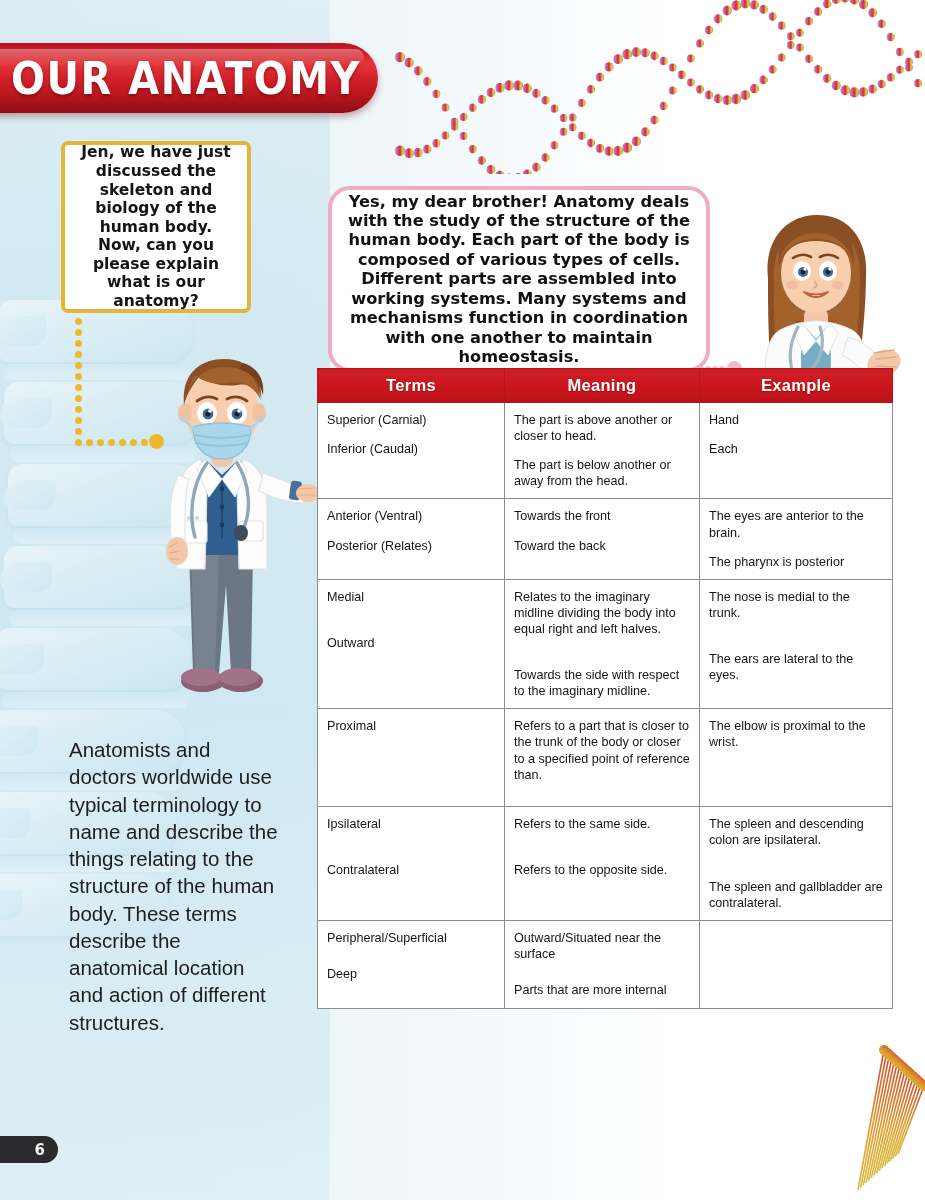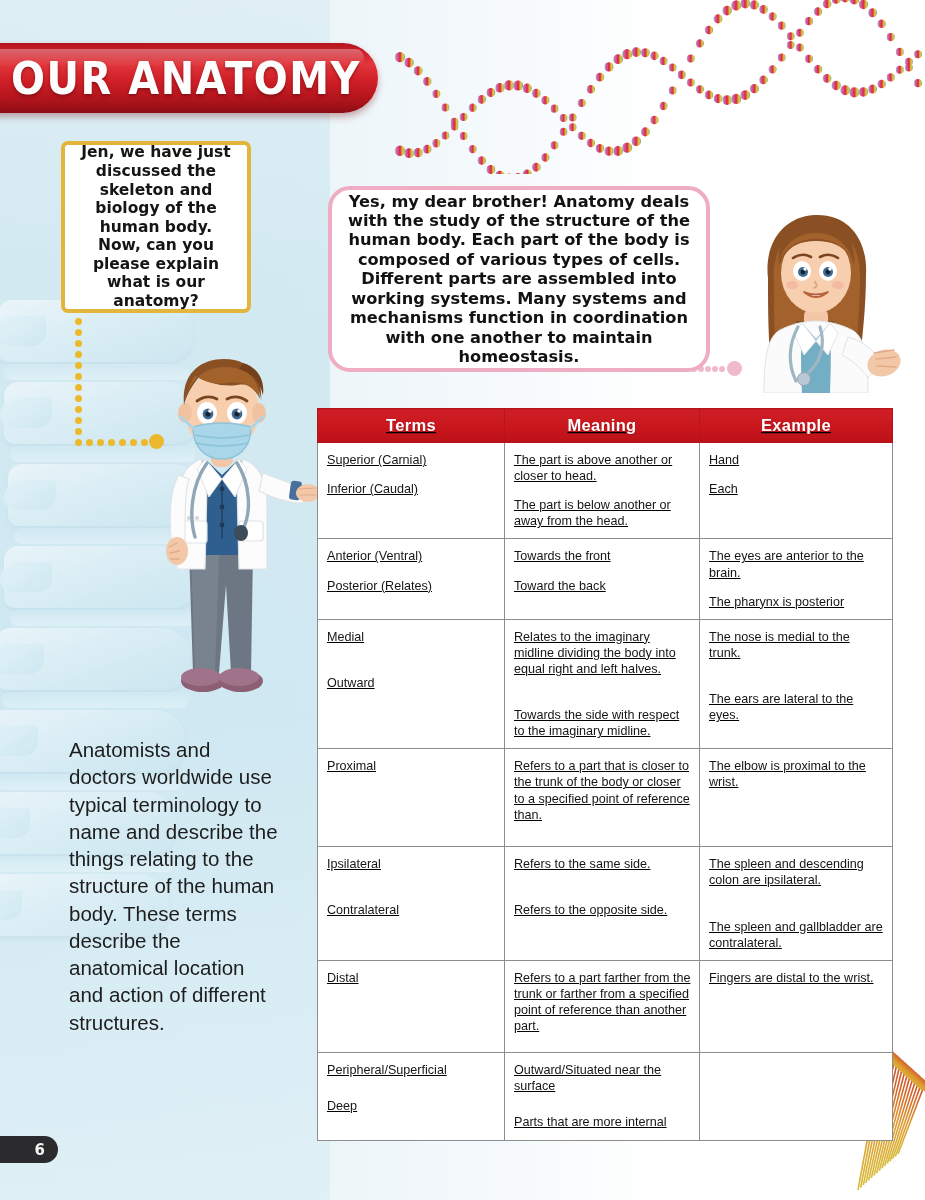--- a/index.html
+++ b/index.html
@@ -162,23 +162,22 @@
     font-size: 20.5px;
     line-height: 1.33;
     color: #1d1d1d;
     font-family: "Liberation Sans", sans-serif;
   }
 
   
   .table-wrap {
     position: absolute;
     left: 317px;
-    top: 408px;
+    top: 368px;
     width: 548px;
-    text-decoration: underline;
   }
   table.terms {
     width: 100%;
     border-collapse: collapse;
     table-layout: fixed;
     background: #fff;
     font-family: "Liberation Sans", sans-serif;
   }
   table.terms th {
     background: linear-gradient(to bottom, #cf1f26 0%, #c9161d 55%, #bb1118 100%);
@@ -766,31 +765,20 @@
               <span class="cell-a">Refers to the same side.</span>
               <div class="gap-lg"></div>
               <span class="cell-b">Refers to the opposite side.</span>
             </td>
             <td class="c-ex">
               <span class="cell-a">The spleen and descending colon are ipsilateral.</span>
               <div class="gap-lg"></div>
               <span class="cell-b">The spleen and gallbladder are contralateral.</span>
             </td>
           </tr>
-          <tr style="height: 92px;">
-            <td class="c-term">
-              <span class="cell-a">Distal</span>
-            </td>
-            <td class="c-mean">
-              <span class="cell-a">Refers to a part farther from the trunk or farther from a specified point of reference than another part.</span>
-            </td>
-            <td class="c-ex">
-              <span class="cell-a">Fingers are distal to the wrist.</span>
-            </td>
-          </tr>
           <tr style="height: 88px;">
             <td class="c-term">
               <span class="cell-a">Peripheral/Superficial</span>
               <div class="gap-md"></div>
               <span class="cell-b">Deep</span>
             </td>
             <td class="c-mean">
               <span class="cell-a">Outward/Situated near the surface</span>
               <div class="gap-md"></div>
               <span class="cell-b">Parts that are more internal</span>

